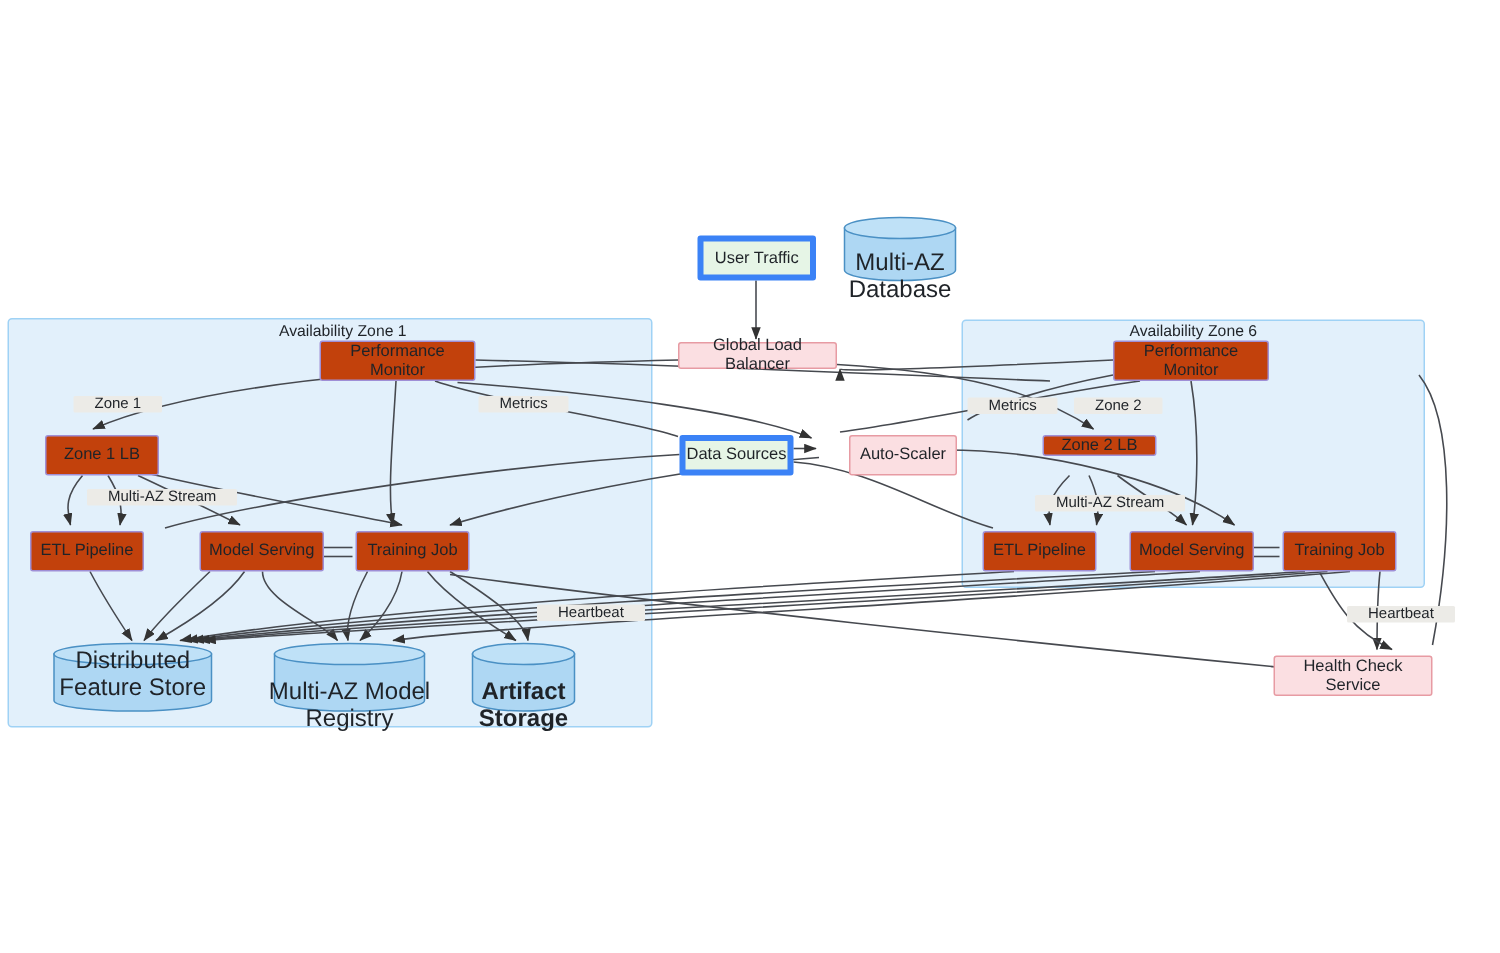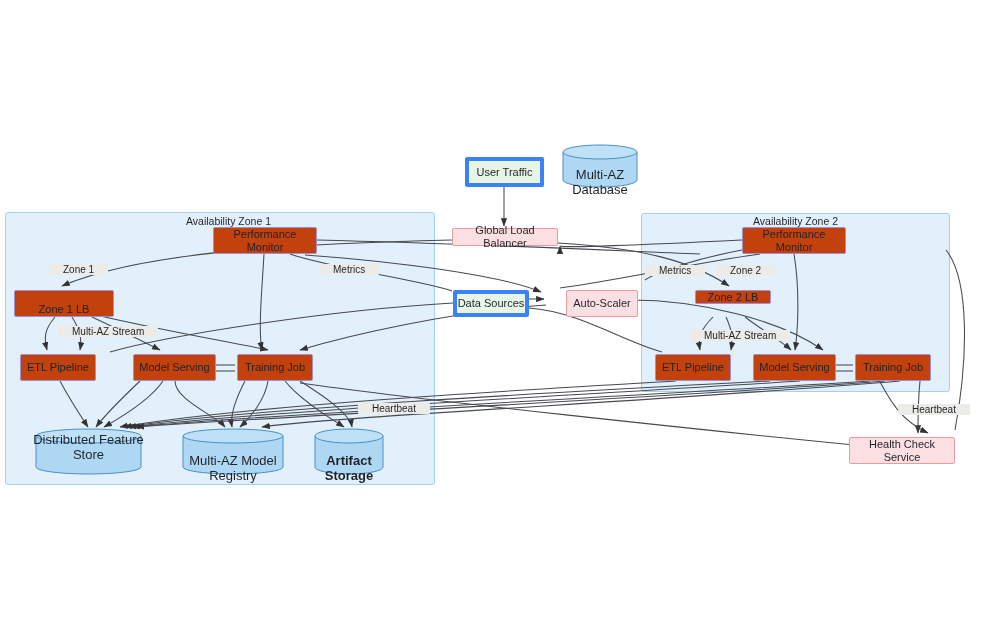--- a/index.html
+++ b/index.html
@@ -6,33 +6,33 @@
   body{width:1000px;height:635px;font-family:"Liberation Sans",sans-serif;overflow:hidden;}
   #canvas{position:relative;width:1000px;height:635px;}
   svg.layer{position:absolute;left:0;top:0;width:1000px;height:635px;}
   .node{position:absolute;box-sizing:border-box;display:flex;align-items:center;justify-content:center;
         font-size:11px;color:#1f2328;text-align:center;line-height:1.15;}
   .n-proc{background:#c2410c;border:1px solid #9f8fd6;border-radius:2px;}
   .n-ext{background:#e6f5e6;border:4px solid #3b82f6;border-radius:2px;}
   .n-crit{background:#fbdfe2;border:1px solid #e79ba3;border-radius:2px;}
   .zone{position:absolute;box-sizing:border-box;background:#e2f0fb;border:1px solid #9fd2f5;border-radius:3px;}
   .zone-title{position:absolute;font-size:10.5px;color:#1f2328;white-space:nowrap;}
-  .cyl-label{position:absolute;width:100%;text-align:center;font-size:13px;color:#1f2328;}
+  .cyl-label{position:absolute;width:100%;text-align:center;font-size:16px;color:#1f2328;}
   .elabel{position:absolute;font-size:10px;color:#1f2328;background:#ecebe7;
           padding:0 14px;white-space:nowrap;border-radius:1px;}
 </style>
 </head>
 <body>
 
 <div id="canvas">
 
   <div class="zone" id="zone-az1" style="left: 5px; top: 212px; width: 430px; height: 273px;"></div>
   <div class="zone-title" id="zone-title-az1" style="left: 186px; top: 215px;">Availability Zone 1</div>
   <div class="zone" id="zone-az2" style="left: 641px; top: 213px; width: 309px; height: 179px;"></div>
-  <div class="zone-title" id="zone-title-az2" style="left: 753px; top: 215px;">Availability Zone 2</div>
+  <div class="zone-title" id="zone-title-az2" style="left: 753px; top: 215px;">Availability Zone 6</div>
 
   <svg class="layer">
     <defs>
       <marker id="ah" markerWidth="9" markerHeight="9" refX="7.5" refY="3" orient="auto" markerUnits="strokeWidth">
         <path d="M0,0 L8,3 L0,6 z" fill="#333"></path>
       </marker>
     </defs>
     <g fill="none" stroke="#46494f" stroke-width="1.05" marker-end="url(#ah)">
 
       <path d="M504,187 L504,226"></path>
@@ -128,21 +128,21 @@
       </div>
       <div class="node n-ext" style="left: 453px; top: 290px; width: 76px; height: 27px;">
         <span>Data Sources</span>
       </div>
       <div class="node n-crit" style="left: 566px; top: 290px; width: 72px; height: 27px;">
         <span>Auto-Scaler</span>
       </div>
       <div class="node n-proc" style="left: 213px; top: 227px; width: 104px; height: 27px;">
         <span>Performance Monitor</span>
       </div>
-      <div class="node n-proc" style="left: 14px; top: 290px; width: 100px; height: 27px; align-items: flex-end;">
+      <div class="node n-proc" style="left: 30px; top: 290px; width: 76px; height: 27px;">
         <span>Zone 1 LB</span>
       </div>
       <div class="node n-proc" style="left: 20px; top: 354px; width: 76px; height: 27px;">
         <span>ETL Pipeline</span>
       </div>
       <div class="node n-proc" style="left: 133px; top: 354px; width: 83px; height: 27px;">
         <span>Model Serving</span>
       </div>
       <div class="node n-proc" style="left: 237px; top: 354px; width: 76px; height: 27px;">
         <span>Training Job</span>

